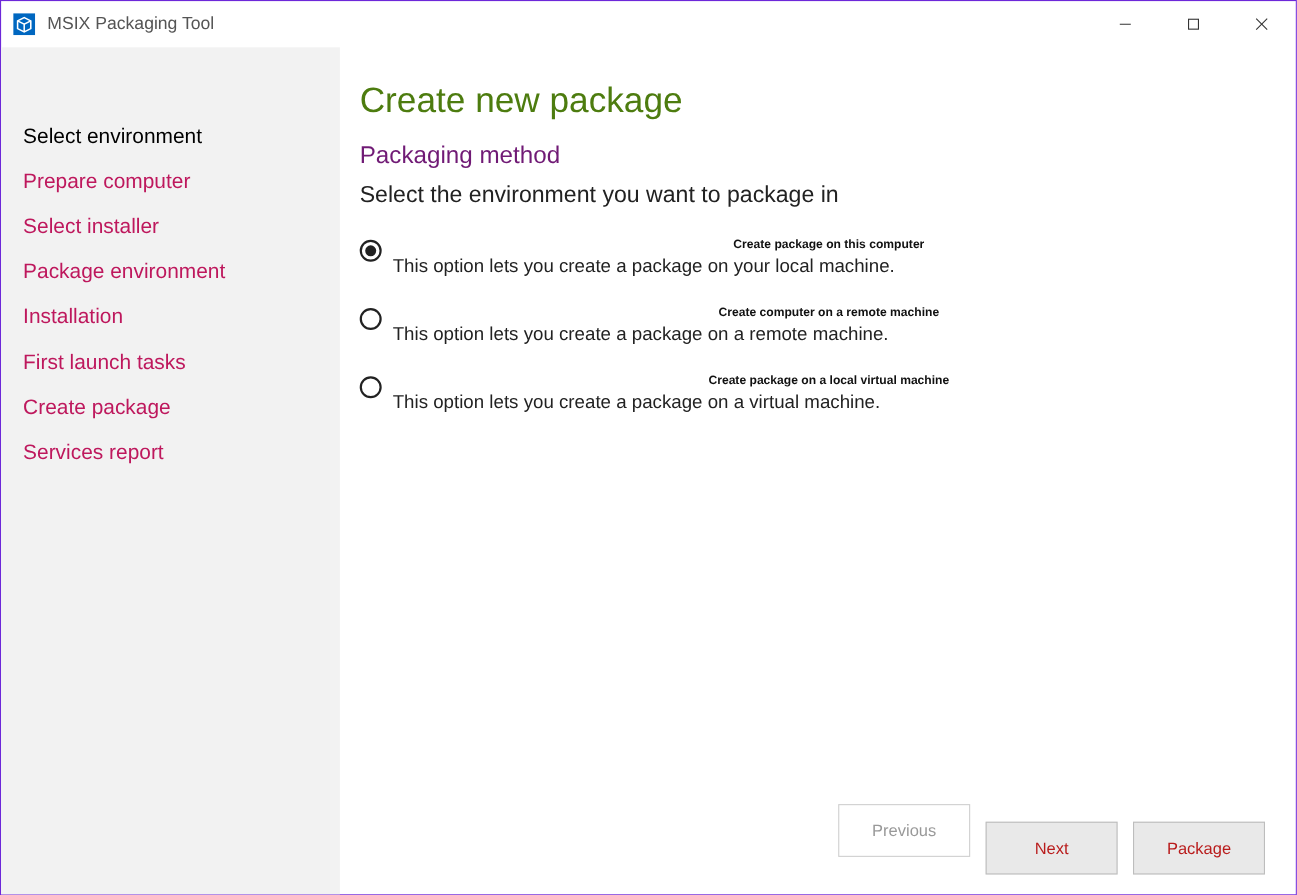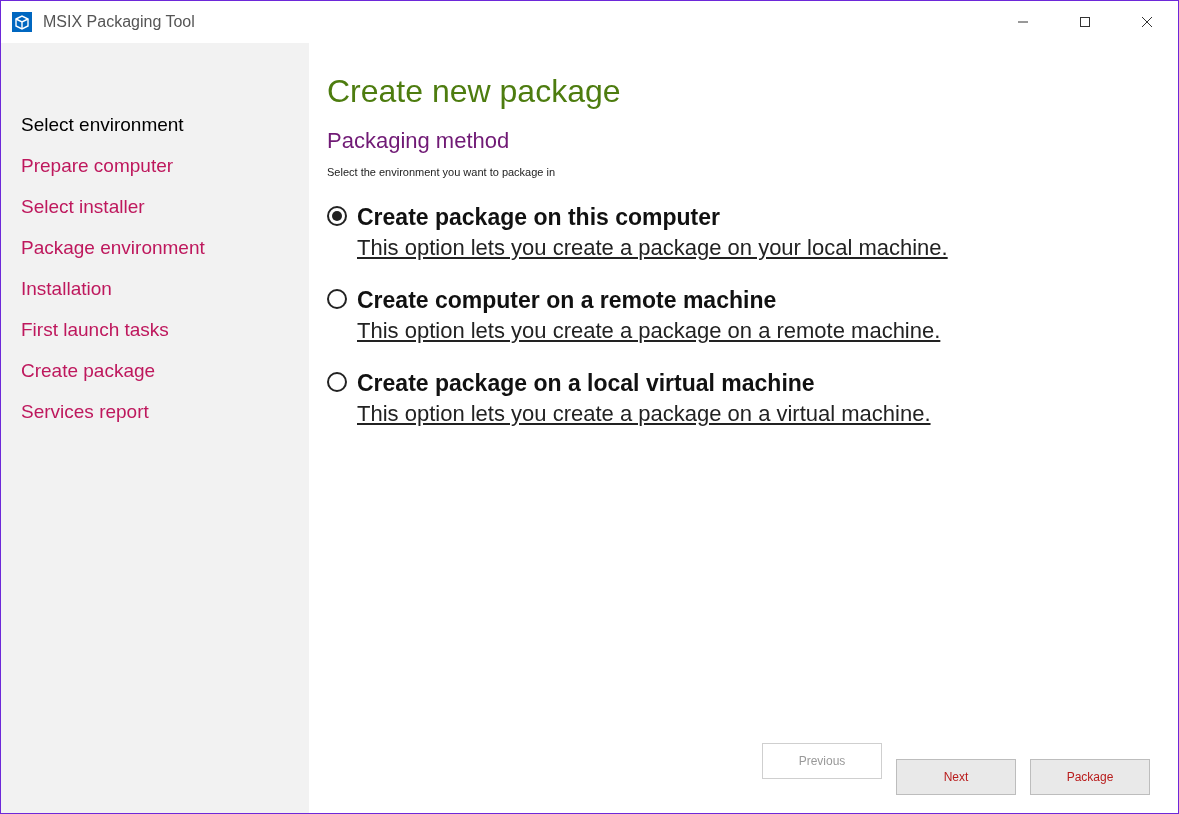--- a/index.html
+++ b/index.html
@@ -10,29 +10,29 @@
   .titlebar .title { font-size: 16px; color: #555; font-weight: 400; }
   .win-controls { margin-left: auto; display: flex; }
   .win-controls .wc { width: 62px; height: 42px; display: flex; align-items: center; justify-content: center; color: #555; }
   .body { flex: 1; display: flex; min-height: 0; }
   .sidebar { width: 308px; background: #f2f2f2; padding: 72px 0 0 20px; }
   .sidebar .step { font-size: 19px; line-height: 1; margin-bottom: 22px; color: #be185d; font-weight: 400; }
   .sidebar .step.active { color: #000; }
   .main { flex: 1; padding: 30px 28px 18px 18px; display: flex; flex-direction: column; }
   .main h1 { font-size: 32px; font-weight: 300; color: #4d7c0f; margin-bottom: 18px; }
   .main h2 { font-size: 22px; font-weight: 400; color: #701a75; margin-bottom: 12px; }
-  .main .instruction { font-size: 11px; color: #222; margin-bottom: 26px; }
+  .main .instruction { font-size: 21px; color: #222; margin-bottom: 26px; }
   .option { display: flex; align-items: flex-start; margin-bottom: 26px; }
   .radio { width: 20px; height: 20px; border: 2px solid #222; border-radius: 50%; margin-right: 10px; margin-top: 2px; flex-shrink: 0; position: relative; background: #fff; }
   .radio.selected::after { content: ""; position: absolute; top: 3px; left: 3px; width: 10px; height: 10px; border-radius: 50%; background: #222; }
   .option .texts { flex: 1; }
-  .option .label { font-size: 23px; font-weight: 600; color: #111; margin-bottom: 4px; }
-  .option .desc { font-size: 22px; color: #222; text-decoration: underline; }
+  .option .label { font-size: 11px; font-weight: 600; color: #111; margin-bottom: 4px; text-align: center; }
+  .option .desc { font-size: 17px; color: #222; }
   .footer { margin-top: auto; display: flex; justify-content: flex-end; gap: 14px; padding-top: 10px; }
-  .btn { width: 120px; height: 36px; font-size: 12px; display: flex; align-items: center; justify-content: center; border: 1px solid #cfcfcf; background: #fff; color: #999; }
+  .btn { width: 120px; height: 48px; font-size: 15px; display: flex; align-items: center; justify-content: center; border: 1px solid #cfcfcf; background: #fff; color: #999; }
   .btn.enabled { background: #e9e9e9; color: #b91c1c; border: 1px solid #bdbdbd; margin-top: 16px; }
 </style>
 </head>
 <body>
 
 <div class="window">
 
   <div class="titlebar">
     <span class="icon-slot">
       <svg width="20" height="20" viewBox="0 0 20 20">

